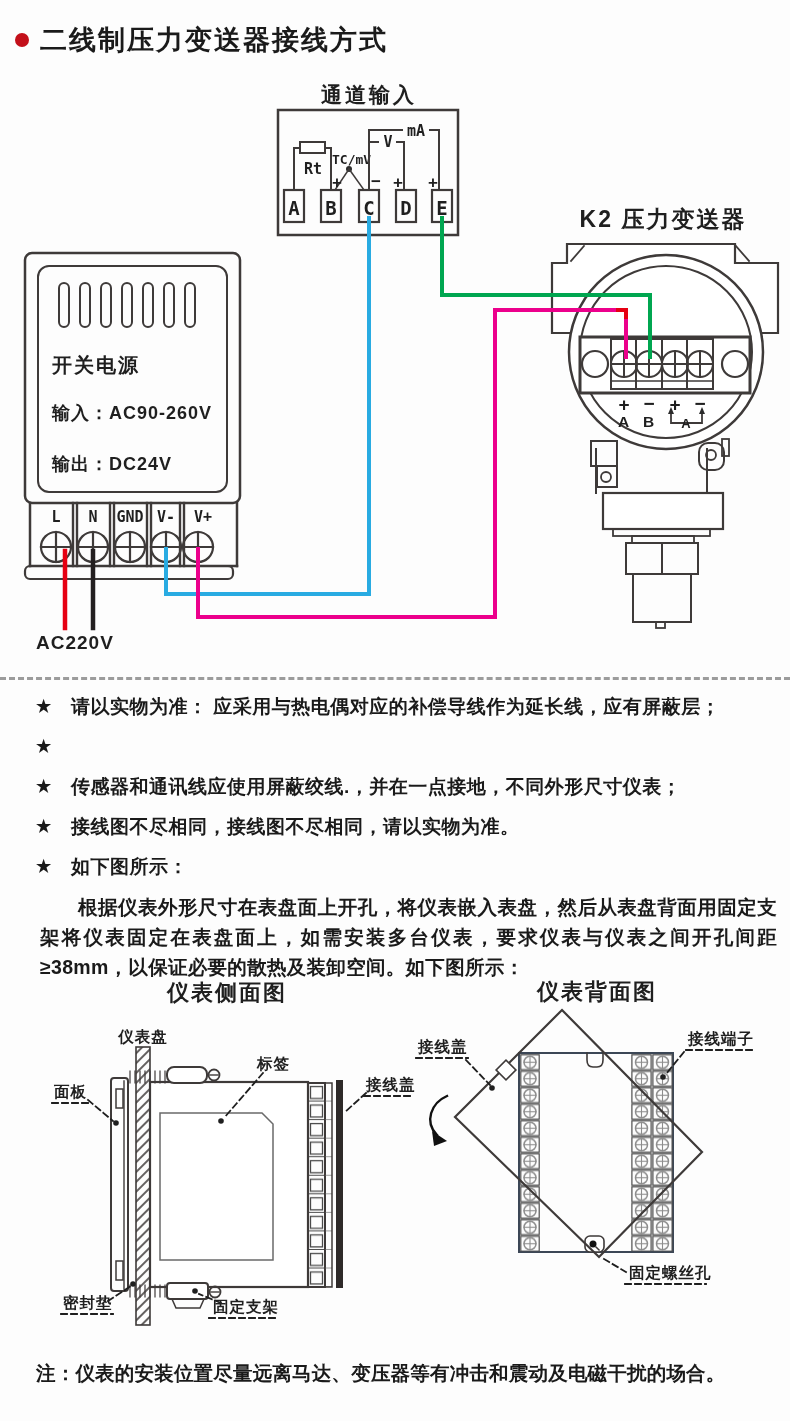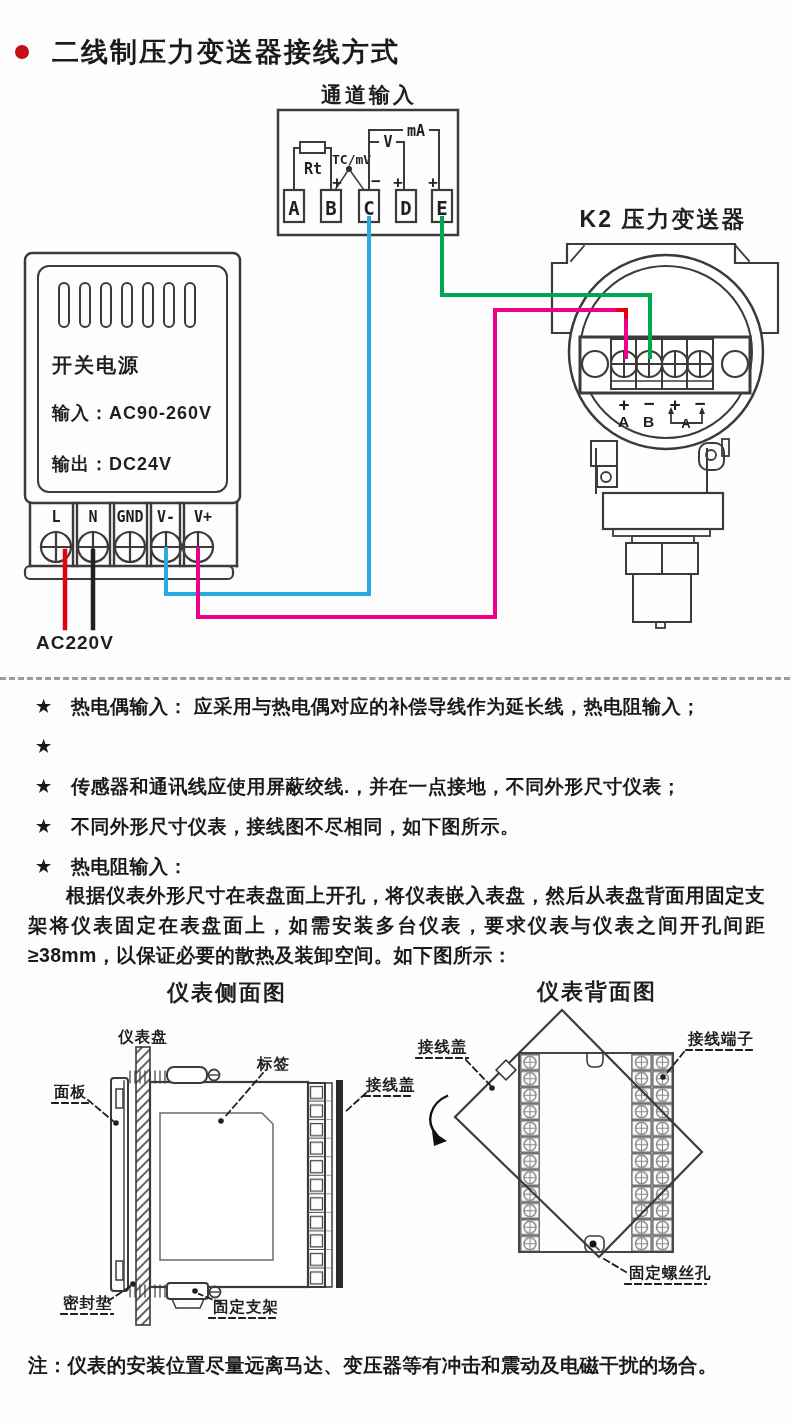--- a/index.html
+++ b/index.html
@@ -15,30 +15,30 @@
   .tmono{font-family:"DejaVu Sans Mono",monospace;font-size:15px;font-weight:700;}
   .tmono-s{font-family:"DejaVu Sans Mono",monospace;font-size:13px;font-weight:700;}
   .sign{font-size:17px;font-weight:700;}
   .sign2{font-size:19px;font-weight:700;}
   .cn20{font-size:20px;font-weight:600;letter-spacing:2px;}
   .cn19{font-size:18px;font-weight:700;letter-spacing:1px;}
   .ac{font-size:19px;font-weight:700;letter-spacing:1px;}
   .brA{font-size:13px;font-weight:700;}
   .title-row{position:absolute;top:22px;left:15px;display:flex;align-items:center;gap:11px;}
   .bullet{width:14px;height:14px;border-radius:50%;background:#c3101a;flex:none;}
-  .title-row h1{font-size:27px;font-weight:700;margin:12px;letter-spacing:2px;}
+  .title-row h1{font-size:27px;font-weight:700;margin:0;letter-spacing:2px;}
   .separator{position:absolute;top:677px;left:0;width:790px;border-top:3px dashed #9c9c9c;}
   .notes{position:absolute;top:695px;left:36px;right:14px;list-style:none;margin:0;padding:0;}
   .notes li{display:flex;gap:13px;font-size:19px;font-weight:600;margin-bottom:17px;
             letter-spacing:0.5px;line-height:23px;}
   .notes .star{font-size:17px;width:22px;flex:none;}
   .para{position:absolute;top:880px;left:28px;width:737px;font-size:19.5px;font-weight:600;
-        line-height:30px;text-indent:38px;text-align:justify;margin:0;letter-spacing:0.3px;}
+        line-height:30px;text-indent:38px;text-align:justify;margin:12px;letter-spacing:0.3px;}
   .footnote{position:absolute;top:1352px;left:28px;width:742px;font-size:19.5px;
-            font-weight:700;margin:0;letter-spacing:0.2px;}
+            font-weight:700;margin:8px;letter-spacing:0.2px;}
 </style>
 </head>
 <body>
 
 <div class="page">
 
 <svg class="art" width="790" height="1421" viewBox="0 0 790 1421" stroke-linecap="square" fill="none">
   <defs>
     <pattern id="hatch" patternUnits="userSpaceOnUse" width="7" height="7" patternTransform="rotate(45)">
       <line x1="1" y1="0" x2="1" y2="7" stroke="#3e3a39" stroke-width="1.6"></line>
@@ -341,36 +341,36 @@
 <div class="title-row">
   <span class="bullet"></span>
   <h1>二线制压力变送器接线方式</h1>
 </div>
 
 <div class="separator"></div>
 
 <ul class="notes">
   <li>
     <span class="star">★</span>
-    <span>热电偶输入： 应采用与热电偶对应的补偿导线作为延长线，热电阻输入；</span>
+    <span>请以实物为准： 应采用与热电偶对应的补偿导线作为延长线，应有屏蔽层；</span>
   </li>
   <li>
     <span class="star">★</span>
   </li>
   <li>
     <span class="star">★</span>
     <span>传感器和通讯线应使用屏蔽绞线.，并在一点接地，不同外形尺寸仪表；</span>
   </li>
   <li>
     <span class="star">★</span>
-    <span>不同外形尺寸仪表，接线图不尽相同，如下图所示。</span>
-  </li>
-  <li>
-    <span class="star">★</span>
-    <span>热电阻输入：</span>
+    <span>接线图不尽相同，接线图不尽相同，请以实物为准。</span>
+  </li>
+  <li>
+    <span class="star">★</span>
+    <span>如下图所示：</span>
   </li>
 </ul>
 
 <p class="para">根据仪表外形尺寸在表盘面上开孔，将仪表嵌入表盘，然后从表盘背面用固定支架将仪表固定在表盘面上，如需安装多台仪表，要求仪表与仪表之间开孔间距≥38mm，以保证必要的散热及装卸空间。如下图所示：</p>
 
 <p class="footnote">注：仪表的安装位置尽量远离马达、变压器等有冲击和震动及电磁干扰的场合。</p>
 
 </div>
 
 </body></html>

